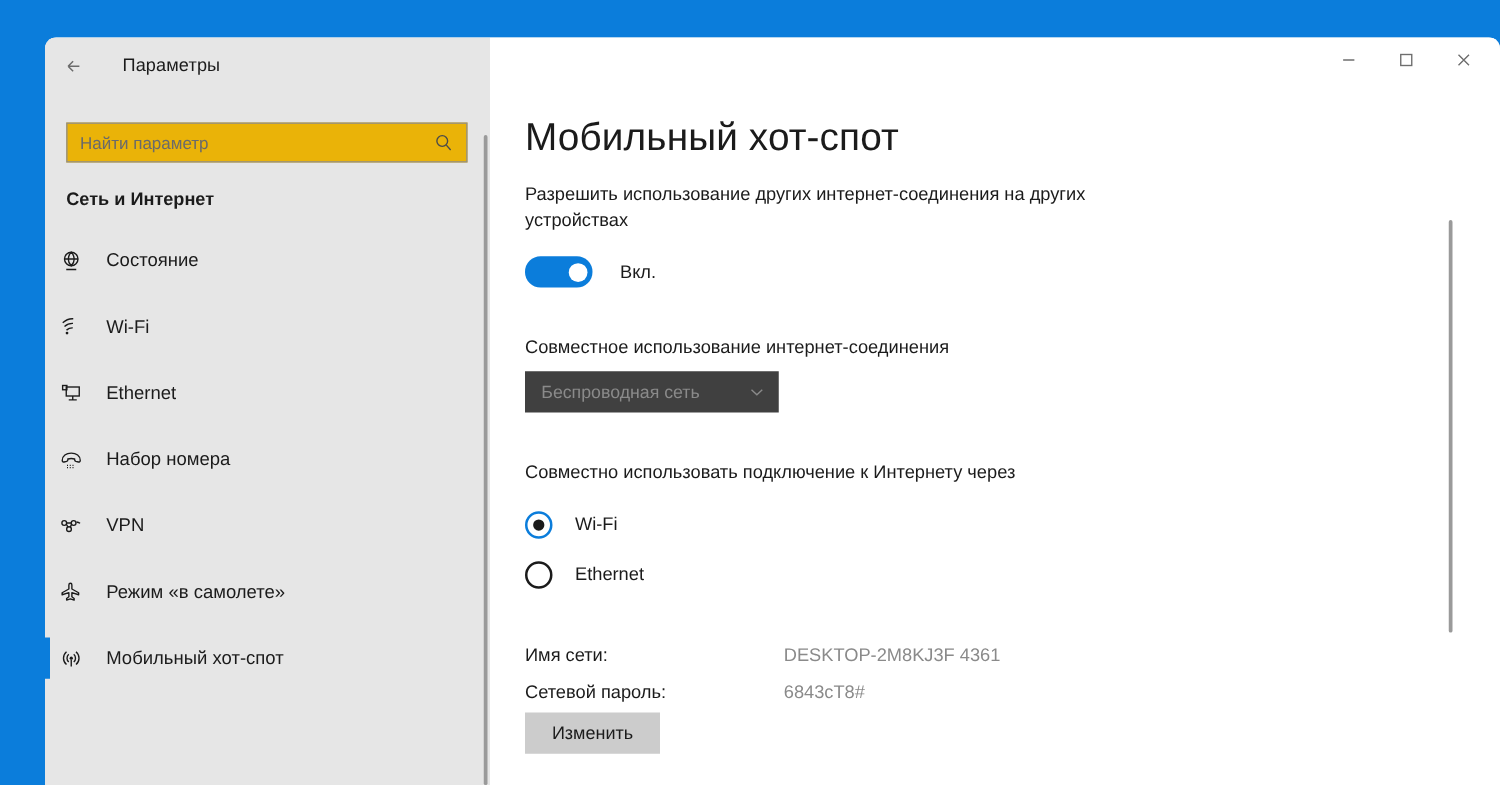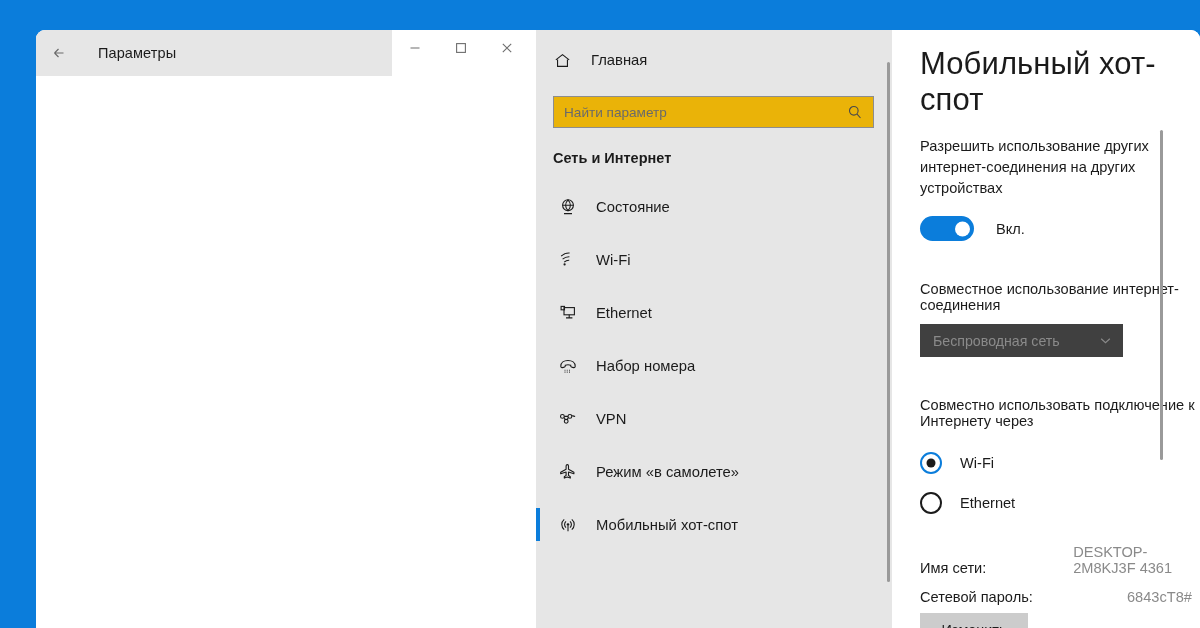--- a/index.html
+++ b/index.html
@@ -13,20 +13,21 @@
   
   #window {
     position: absolute;
     left: 36px; top: 30px;
     width: 1164px; height: 598px;
     background: #ffffff;
     border-top-left-radius: 9px;
     border-top-right-radius: 9px;
     overflow: hidden;
     display: flex;
+    flex-direction: column;
   }
 
   
   #titlebar {
     position: relative;
     height: 46px;
     flex: 0 0 46px;
     background: #e6e6e6;
     display: flex;
     align-items: center;
@@ -115,21 +116,21 @@
     font-weight: bold;
     color: #1b1b1b;
     padding: 22px 0 0 17px;
   }
 
   .nav-list { margin-top: 14px; }
   .nav-item {
     position: relative;
     display: flex; align-items: center;
     height: 53px;
-    padding-left: 22px;
+    padding-left: 11px;
   }
   .nav-item .sel-bar {
     position: absolute;
     left: 0; top: 10px;
     width: 4px; height: 33px;
     background: #0b7ddb;
     display: none;
   }
   .nav-item.selected .sel-bar { display: block; }
   .nav-item .ico {
@@ -274,29 +275,20 @@
           <path d="M1.8 1.8l8.4 8.4M10.2 1.8l-8.4 8.4"></path>
         </svg>
       </div>
     </div>
   </div>
 
   <div id="body-split">
 
     <div id="sidebar">
 
-      <div class="home-row">
-        <span class="ico">
-          <svg width="19" height="19" viewBox="0 0 20 20" fill="none" stroke="currentColor" stroke-width="1.15">
-            <path d="M3 9.4L10 3.8l7 5.6"></path>
-            <path d="M4.8 8.9v7.3h10.4V8.9"></path>
-          </svg>
-        </span>
-        <span class="lbl">Главная</span>
-      </div>
 
       <div class="search-wrap">
         <div class="search-box">
           <input type="text" placeholder="Найти параметр" style="">
           <span class="search-icon">
             <svg width="16" height="16" viewBox="0 0 16 16" fill="none" stroke="currentColor" stroke-width="1.1">
               <circle cx="6.8" cy="6.8" r="4.3"></circle>
               <path d="M10.1 10.1l3.4 3.9"></path>
             </svg>
           </span>

